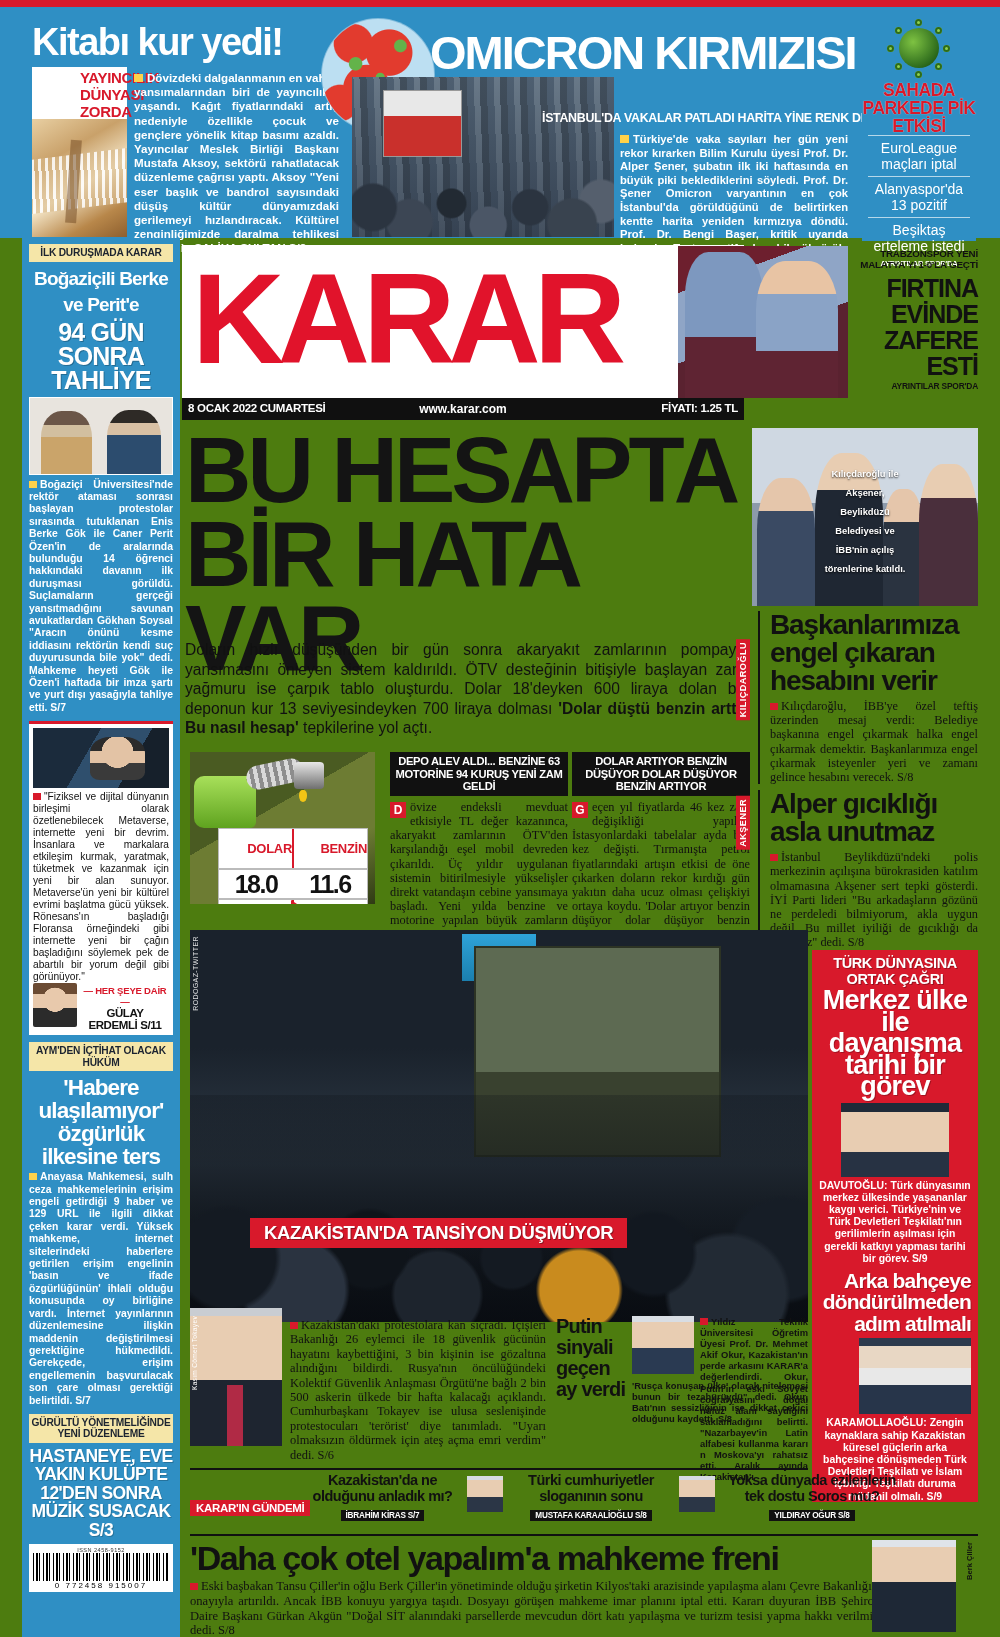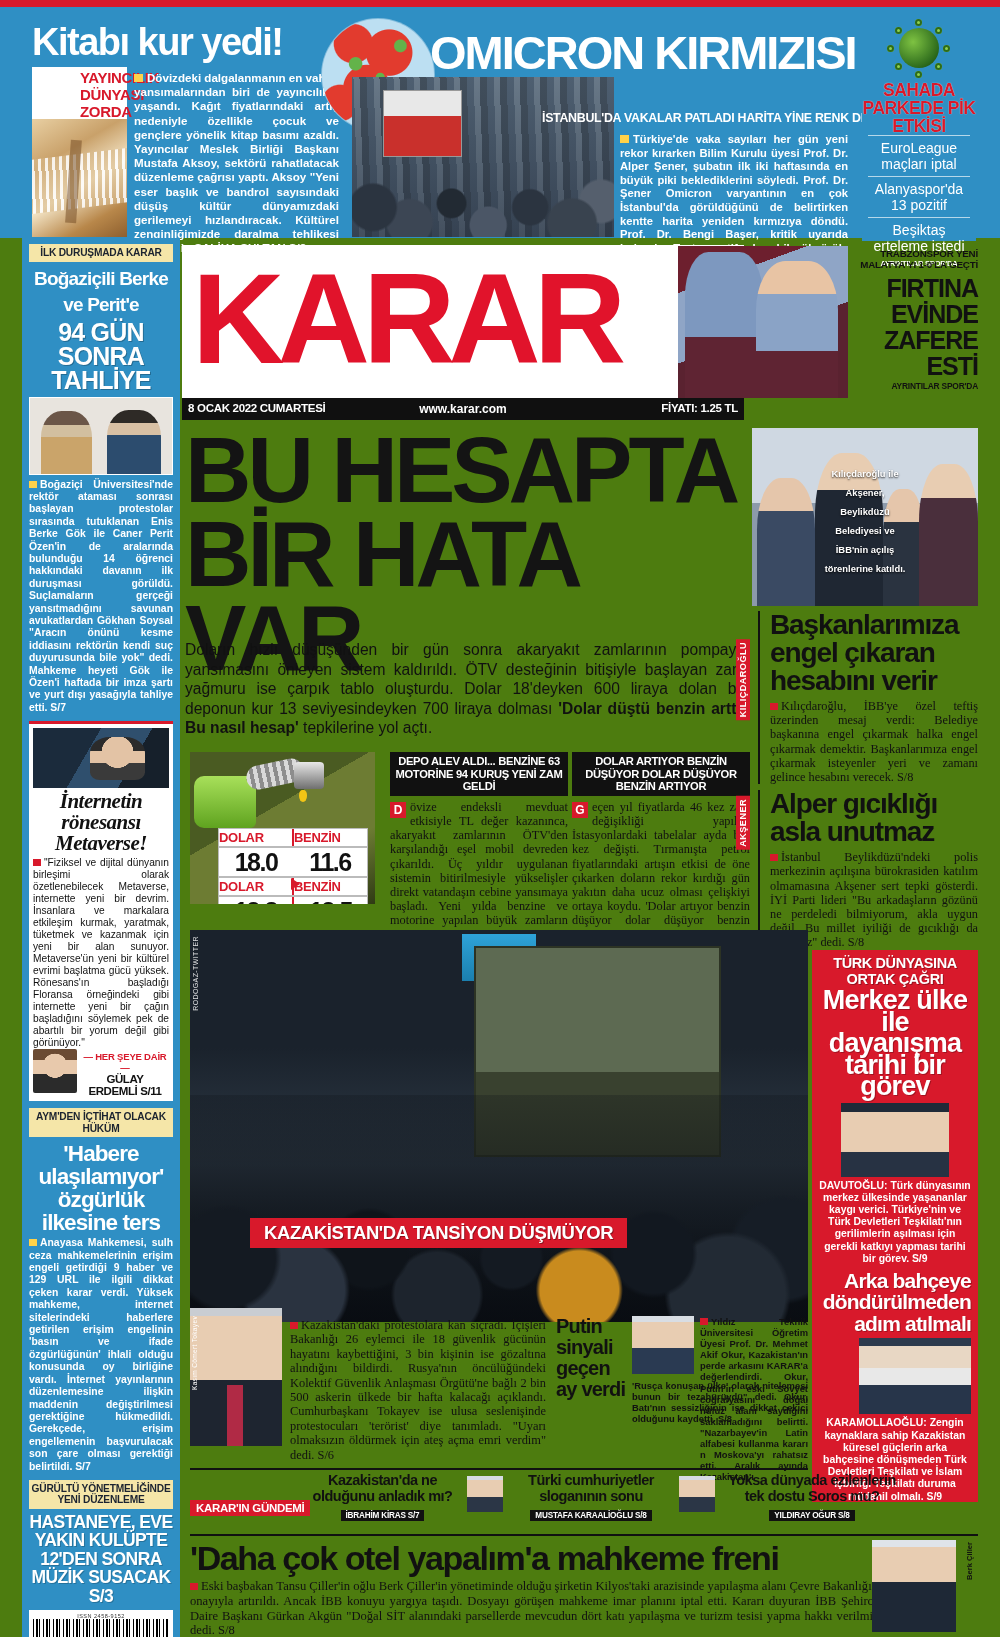--- a/index.html
+++ b/index.html
@@ -292,21 +292,21 @@
   .nozzle .tip {
     position:absolute; left:100px; top:6px; width:30px; height:27px; border-radius:4px;
     background: linear-gradient(180deg,#e8e8e8,#6f6f6f);
   }
   .nozzle .drop {
     position:absolute; left:105px; top:34px; width:8px; height:12px; border-radius:50% 50% 60% 60%;
     background:#f2c516;
   }
   .price-tbl { position:absolute; left:28px; top:76px; width:150px; }
   .price-row { display:flex; background:#fff; border:1px solid #bbb; }
-  .price-lbl { flex:1; text-align:left; font-size:13px; font-weight:bold; color:#d8192b; padding:1px 0; letter-spacing:-0.3px;}
+  .price-lbl { flex:1; text-align:right; font-size:13px; font-weight:bold; color:#d8192b; padding:12px 0; letter-spacing:-0.3px;}
   .price-val { flex:1; text-align:center; font-size:25px; font-weight:bold; color:#111; letter-spacing:-1.5px; line-height:28px;}
   .vsep { width:2px; background:#d8192b; }
   .price-arrow { position:absolute; left:72px; top:30px; width:0;height:0;
     border-left:9px solid #d8192b; border-top:6px solid transparent; border-bottom:6px solid transparent;}
 
   .sub-col {
     position:absolute; width:178px; top:752px;
   }
   .sub-col.c1 { left: 390px; }
   .sub-col.c2 { left: 572px; }
@@ -515,21 +515,20 @@
   <div class="left-col">
 
     <div class="lbl-yellow">İLK DURUŞMADA KARAR</div>
     <div class="lhead-w boga-1">Boğaziçili Berke ve Perit'e</div>
     <div class="lhead-w boga-2">94 GÜN SONRA TAHLİYE</div>
     <div class="students-photo"></div>
     <div class="ltext"><span class="sq-w"></span><span>Boğaziçi Üniversitesi'nde rektör ataması sonrası başlayan protestolar sırasında tutuklanan Enis Berke Gök ile Caner Perit Özen'in de aralarında bulunduğu 14 öğrenci hakkındaki davanın ilk duruşması görüldü. Suçlamaların gerçeği yansıtmadığını savunan avukatlardan Gökhan Soysal "Aracın önünü kesme iddiasını rektörün kendi suç duyurusunda bile yok" dedi. Mahkeme heyeti Gök ile Özen'i haftada bir imza şartı ve yurt dışı yasağıyla tahliye etti. S/7</span></div>
 
     <div class="meta-card">
       <div class="vr-photo"></div>
-      <div class="meta-title">İnternetin rönesansı Metaverse!</div>
       <div class="meta-text"><span class="sq-r"></span><span>"Fiziksel ve dijital dünyanın birleşimi olarak özetlenebilecek Metaverse, internette yeni bir devrim. İnsanlara ve markalara etkileşim kurmak, yaratmak, tüketmek ve kazanmak için yeni bir alan sunuyor. Metaverse'ün yeni bir kültürel evrimi başlatma gücü yüksek. Rönesans'ın başladığı Floransa örneğindeki gibi internette yeni bir çağın başladığını söylemek pek de abartılı bir yorum değil gibi görünüyor."</span></div>
       <div style="overflow:hidden">
         <div class="gulay-photo"></div>
         <div class="her-seye">— HER ŞEYE DAİR —</div>
         <div class="gulay">GÜLAY ERDEMLİ S/11</div>
       </div>
     </div>
 
     <div style="margin-top:7px">
       <div class="lbl-yellow">AYM'DEN İÇTİHAT OLACAK HÜKÜM</div>

